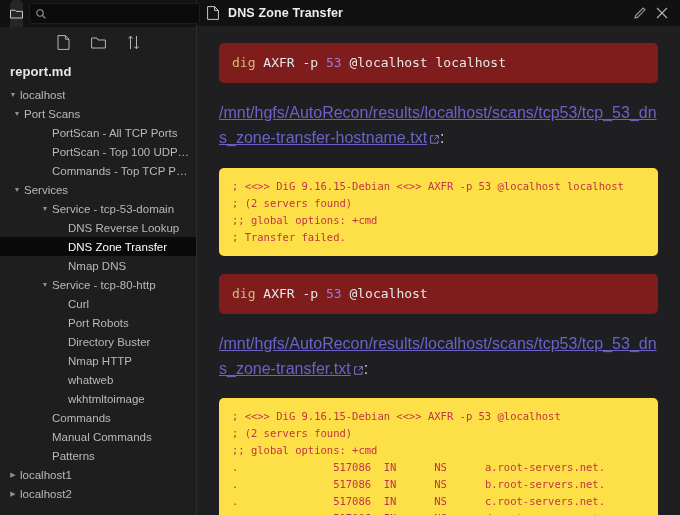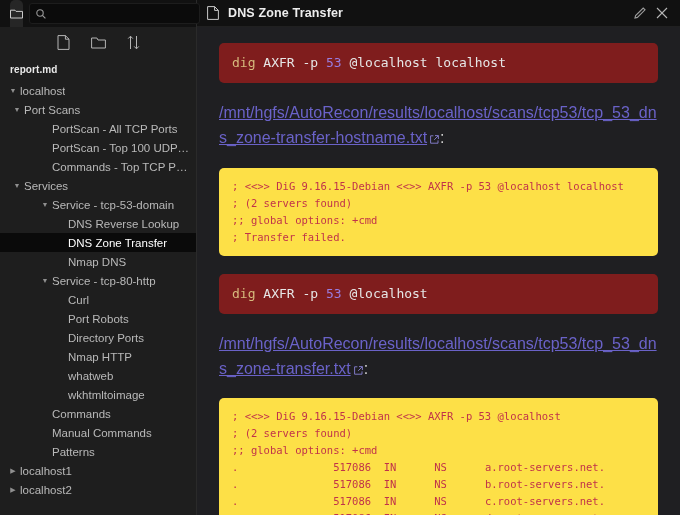--- a/index.html
+++ b/index.html
@@ -93,21 +93,21 @@
   }
 
   .sidebar-scroll {
     flex: 1;
     overflow: hidden;
     padding-top: 10px;
   }
 
   .root-title {
     color: #e8e8e8;
-    font-size: 10px;
+    font-size: 13px;
     font-weight: bold;
     padding: 1px 0 6px 10px;
     letter-spacing: .1px;
   }
 
   .tree-row {
     height: 19px;
     display: flex;
     align-items: center;
     color: #b9b9b9;
@@ -327,21 +327,21 @@
           <div class="tree-row d3 nocaret">
             <span class="caret"></span>
             <span class="lbl">Curl</span>
           </div>
           <div class="tree-row d3 nocaret">
             <span class="caret"></span>
             <span class="lbl">Port Robots</span>
           </div>
           <div class="tree-row d3 nocaret">
             <span class="caret"></span>
-            <span class="lbl">Directory Ports</span>
+            <span class="lbl">Directory Buster</span>
           </div>
           <div class="tree-row d3 nocaret">
             <span class="caret"></span>
             <span class="lbl">Nmap HTTP</span>
           </div>
           <div class="tree-row d3 nocaret">
             <span class="caret"></span>
             <span class="lbl">whatweb</span>
           </div>
           <div class="tree-row d3 nocaret">

